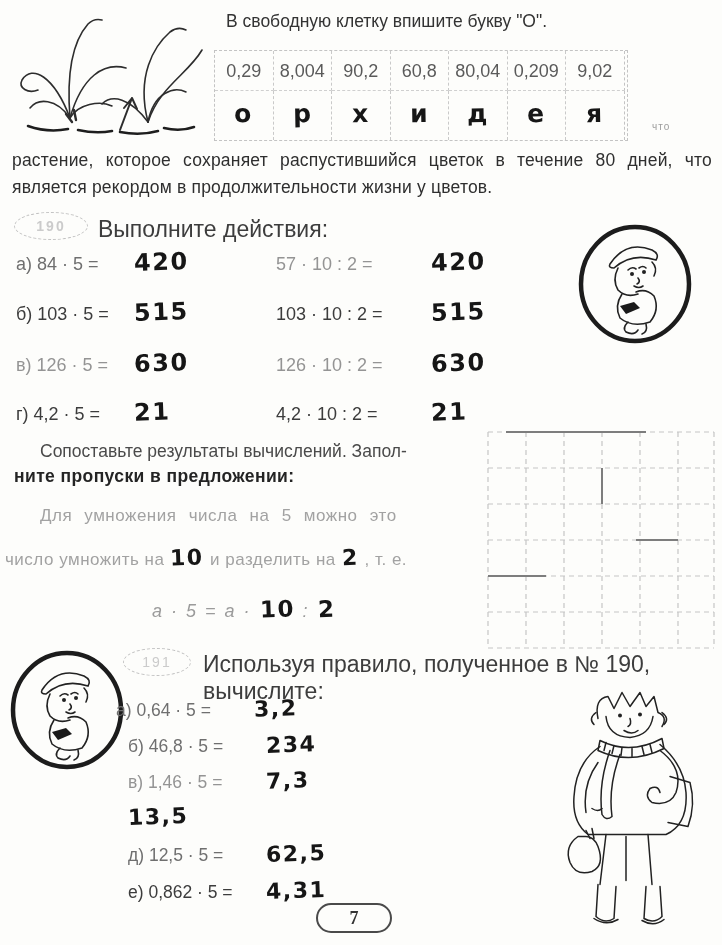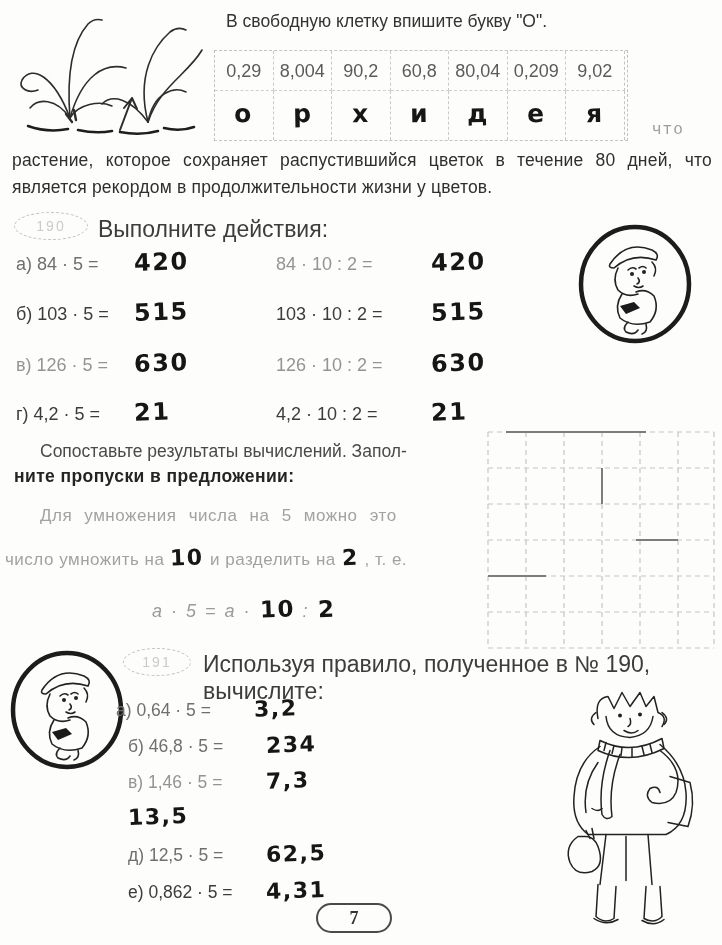--- a/index.html
+++ b/index.html
@@ -23,21 +23,21 @@
   .ltable{display:flex;flex-direction:column;border:1px dashed #c3c3c3;}
   .trow{display:flex;}
   .tcell{
     width:58.5px;text-align:center;border-right:1px dashed #c9c9c9;
     box-sizing:border-box;
   }
   .tcell:last-child{border-right:1px dashed #c3c3c3;}
   .num-cell{font-size:18px;color:#5a5a5a;padding:10px 0 8px;border-bottom:1px dashed #cfcfcf;}
   .let-cell{padding:8px 0 12px;}
   .let-cell .hand{font-size:25px;transform:rotate(-1deg);}
-  .after-table{font-size:16px;color:#9d9d9d;letter-spacing:1px;font-family:Liberation Mono, monospace;}
+  .after-table{font-size:10px;color:#9d9d9d;letter-spacing:1px;}
   
   .para{font-size:17.5px;line-height:1.55;color:#2f2f2f;text-align:justify;letter-spacing:.2px;}
   
   .oval{
     border:1.5px dashed #c2c2c2;border-radius:50%;
     display:flex;align-items:center;justify-content:center;
     color:#cbcbcb;font-size:14px;letter-spacing:2px;
   }
   .ex-title{font-size:23px;color:#3d3d3d;}
   
@@ -113,27 +113,27 @@
       <div class="tcell let-cell"><span class="hand">и</span></div>
       <div class="tcell let-cell"><span class="hand">д</span></div>
       <div class="tcell let-cell"><span class="hand">е</span></div>
       <div class="tcell let-cell"><span class="hand">я</span></div>
     </div>
   </div>
   <div class="abs after-table" style="left:652px;top:121px;">что</div>
 
   <div class="abs para" style="left:12px;top:147px;width:700px;">растение, которое сохраняет распустившийся цветок в течение 80 дней, что является рекордом в продолжительности жизни у цветов.</div>
 
-  <div class="abs oval" style="left:14px;top:212px;width:72px;height:26px;">190</div>
+  <div class="abs oval" style="left:14px;top:212px;width:72px;height:26px;font-weight:bold;">190</div>
   <div class="abs ex-title" style="left:98px;top:216px;">Выполните действия:</div>
 
   <div class="abs row190" style="left:16px;top:248px;">
     <span class="lexpr f-med">а) 84 · 5 =</span>
     <span class="lans"><span class="hand">420</span></span>
-    <span class="rexpr f-light">84 · 10 : 2 =</span>
+    <span class="rexpr f-light">57 · 10 : 2 =</span>
     <span class="hand">420</span>
   </div>
   <div class="abs row190" style="left:16px;top:298px;">
     <span class="lexpr f-dark">б) 103 · 5 =</span>
     <span class="lans"><span class="hand">515</span></span>
     <span class="rexpr f-dark">103 · 10 : 2 =</span>
     <span class="hand">515</span>
   </div>
   <div class="abs row190" style="left:16px;top:349px;">
     <span class="lexpr f-light">в) 126 · 5 =</span>

